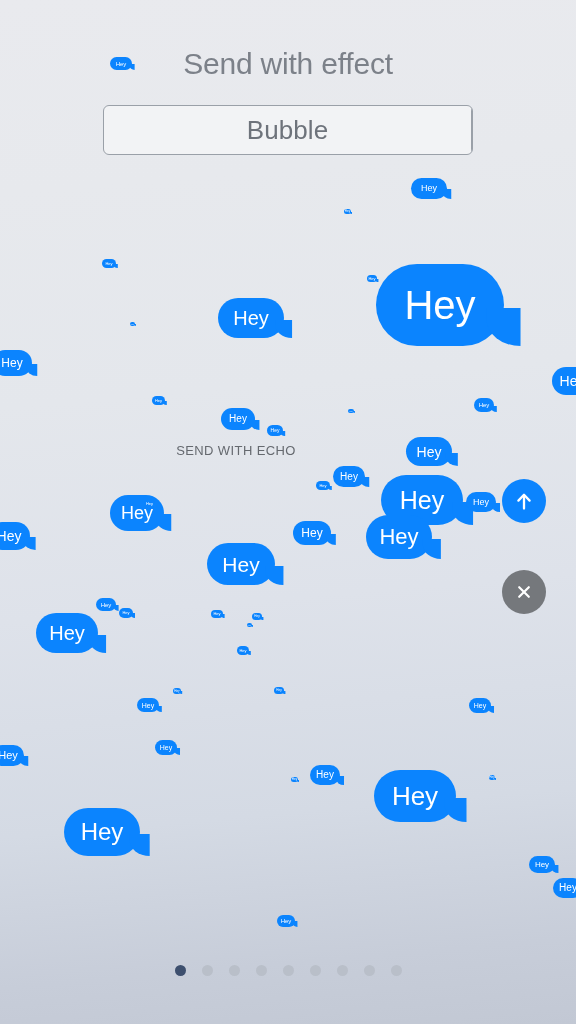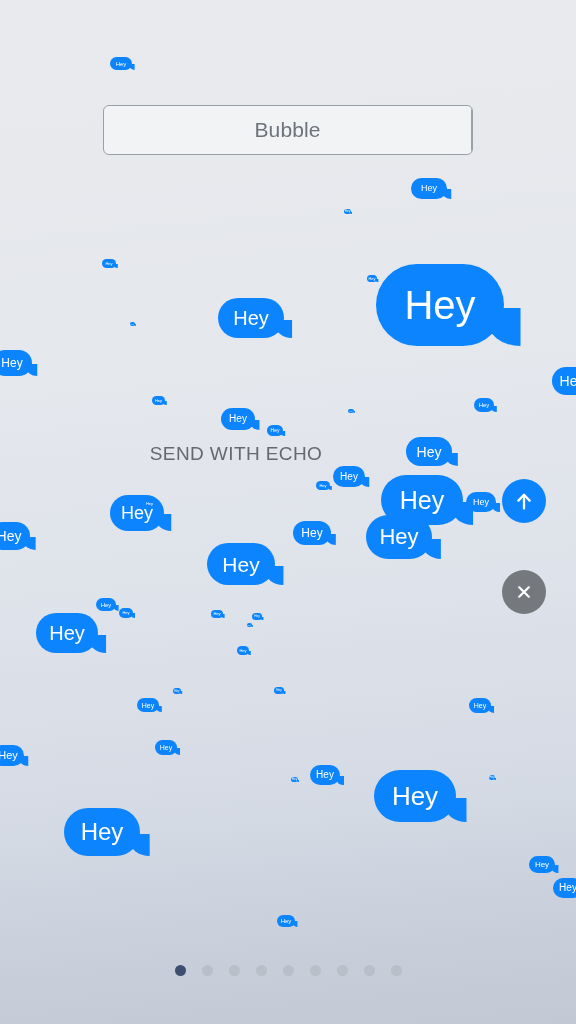--- a/index.html
+++ b/index.html
@@ -28,36 +28,36 @@
     width:370px; height:50px;
     border:1px solid #9aa0a8;
     border-radius:6px;
     display:flex;
     overflow:hidden;
     background:#f2f3f5;
   }
   .seg-item {
     flex:1;
     display:flex; align-items:center; justify-content:center;
-    font-size:21px;
+    font-size:26px;
     color:#6e737b;
     letter-spacing:0.1px;
   }
   .seg-item.sel {
     background:#6b7076;
     color:#ffffff;
   }
   .seg-div { width:1px; background:#9aa0a8; }
 
   
   .caption {
     position:absolute;
     top:443px; left:0; width:472px;
     text-align:center;
-    font-size:19px;
+    font-size:13px;
     color:#65696f;
     letter-spacing:0.4px;
     z-index:3;
   }
 
   
   #bubbles { position:absolute; inset:0; z-index:6; }
   .bub {
     position:absolute;
     display:flex; align-items:center; justify-content:center;
@@ -106,20 +106,21 @@
     z-index:12;
   }
   .dot { width:11px; height:11px; border-radius:50%; background:#b9bfc9; }
   .dot.on { background:#3d4f6e; }
 </style>
 </head>
 <body>
 
 <div id="screen">
 
+  <div class="title">Send with effect</div>
 
   <div class="seg">
     <div class="seg-item">Bubble</div>
     <div class="seg-div"></div>
   </div>
 
   <div class="caption">SEND WITH ECHO</div>
 
   <div id="bubbles">
       <div class="bub r" style="left: 110px; top: 57px; width: 22px; height: 13px; border-radius: 6.5px; font-size: 6px; background: rgb(11, 132, 254); color: rgb(255, 255, 255);">

